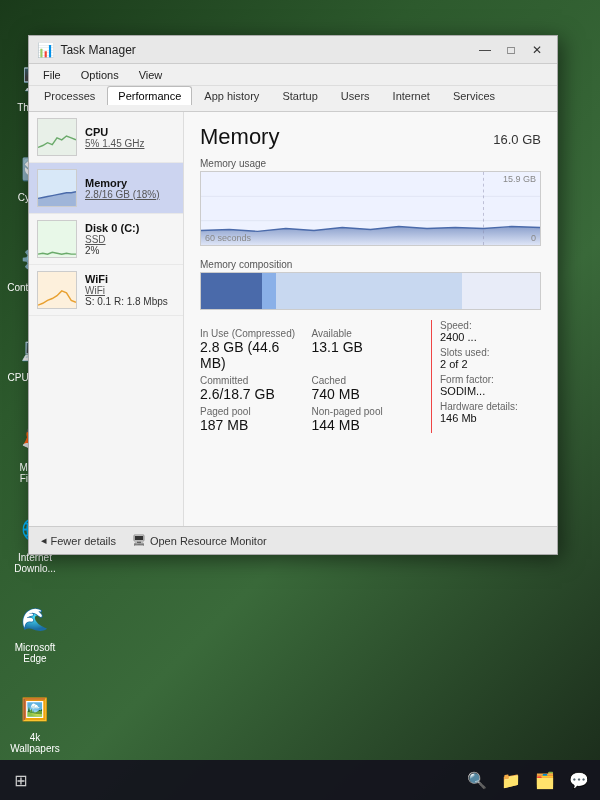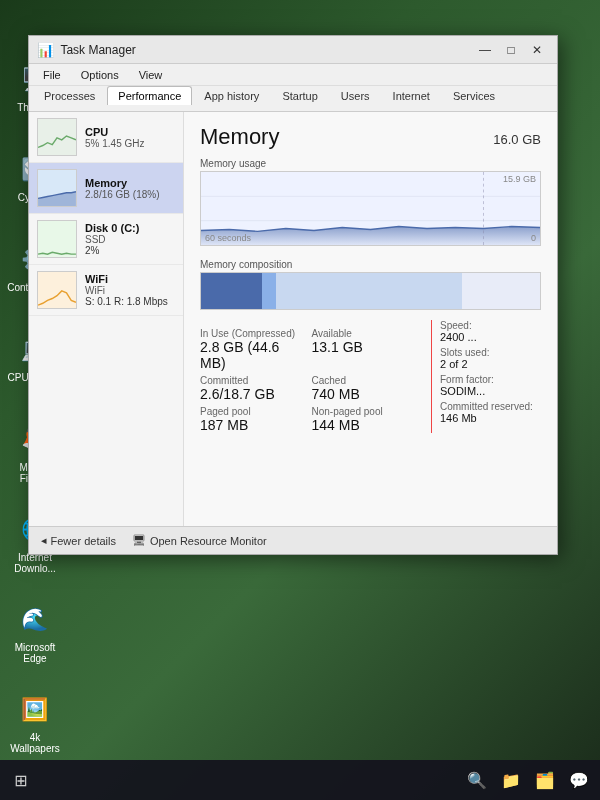--- a/index.html
+++ b/index.html
@@ -201,20 +201,21 @@
       min-width: 0;
     }
     .sidebar-name {
       font-size: 11px;
       font-weight: 600;
       color: #111;
     }
     .sidebar-sub {
       font-size: 10px;
       color: #555;
+      text-decoration: underline;
     }
     .sidebar-pct {
       font-size: 10px;
       color: #333;
     }
 
     
     .cpu-chart { background: #e8f0e8; }
 
     
@@ -554,21 +555,21 @@
           </div>
           <div class="right-info-item">
             <div class="right-info-label">Slots used:</div>
             <div class="right-info-value">2 of 2</div>
           </div>
           <div class="right-info-item">
             <div class="right-info-label">Form factor:</div>
             <div class="right-info-value">SODIM...</div>
           </div>
           <div class="right-info-item">
-            <div class="right-info-label">Committed reserved:</div>
+            <div class="right-info-label">Hardware details:</div>
             <div class="right-info-value">146 Mb</div>
           </div>
         </div>
       </div>
 
     </div>
   </div>
 
   <div class="bottom-bar">
     <a class="bottom-link">

